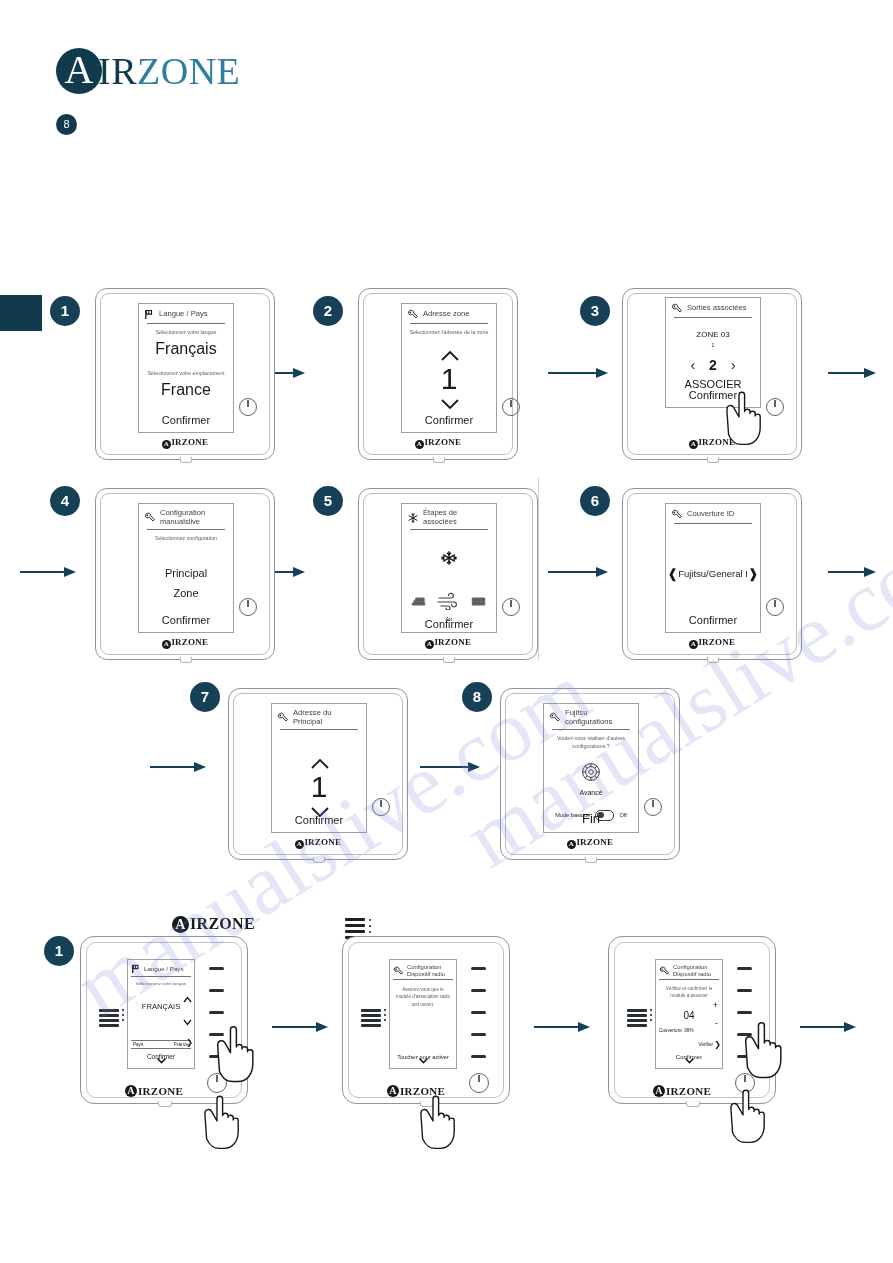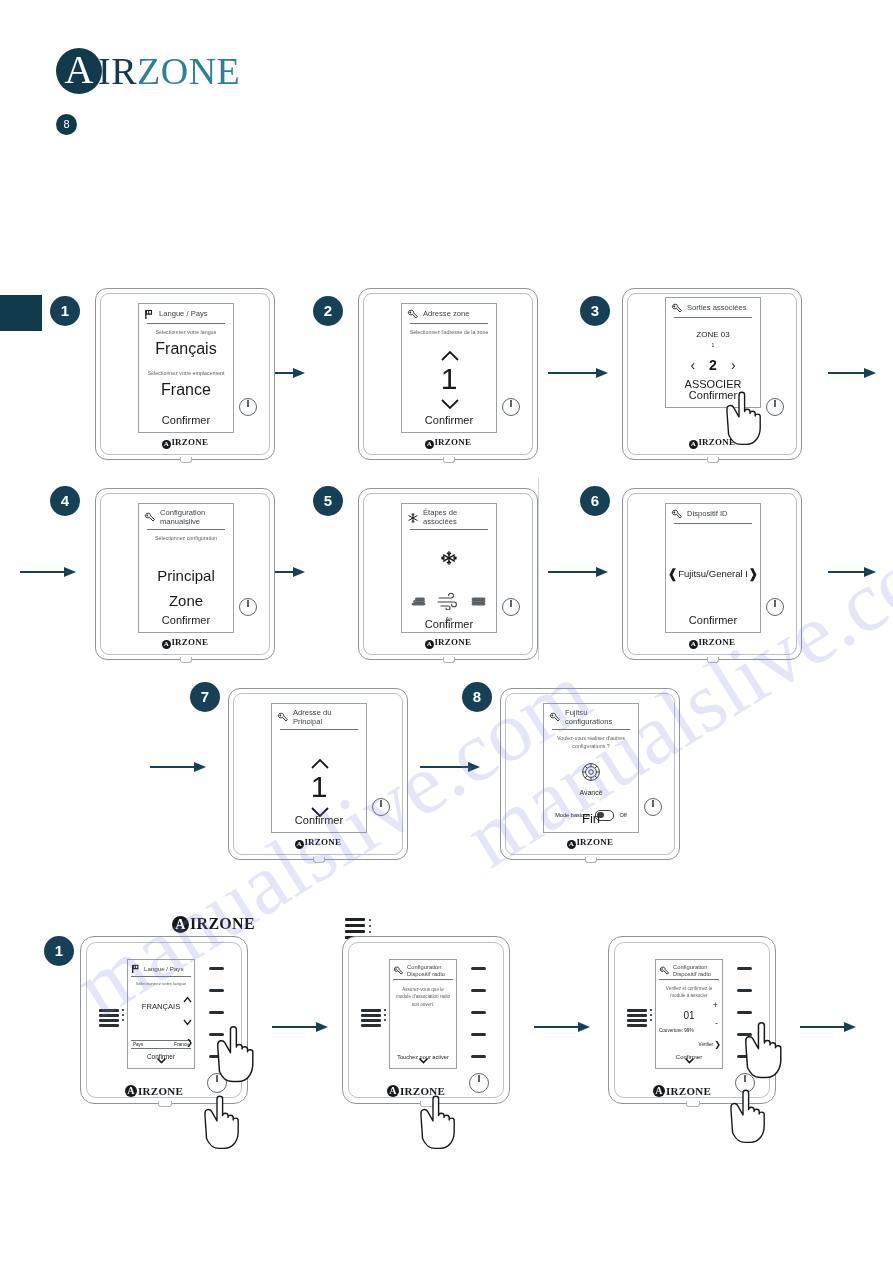--- a/index.html
+++ b/index.html
@@ -130,21 +130,21 @@
   }
   .sc-sub{
     font-size:5.3px;color:#5c6166;text-align:center;
     margin-top:5px;padding:0 6px;line-height:1.35;
   }
   .sc-big{
     font-size:16px;color:#16191c;text-align:center;
     font-weight:400;
   }
   .sc-mid{
-    font-size:15px;color:#16191c;text-align:center;font-weight:400;
+    font-size:11px;color:#16191c;text-align:center;font-weight:400;
   }
   .sc-confirm{
     position:absolute;left:0;right:0;bottom:6px;
     text-align:center;font-size:11px;color:#16191c;
   }
   .sc-foot-logo{
     position:absolute;left:0;right:0;
     text-align:center;
     font-family:"Liberation Serif", serif;
     font-size:9px;color:#16191c;font-weight:bold;letter-spacing:.2px;
@@ -261,21 +261,21 @@
 
   <div class="arrow" style="left:245px;top:366px;">
     <svg width="60" height="14" viewBox="0 0 60 14">
         <line x1="0" y1="7" x2="48" y2="7" stroke="#154055" stroke-width="2"></line>
         <polygon points="48,2 60,7 48,12" fill="#154055"></polygon>
       </svg>
   </div>
 
   <div class="step-bullet" style="left:313px;top:296px;">2</div>
 
-  <div class="thermo" style="left:358px;top:288px;width:180px;height:172px;">
+  <div class="thermo" style="left:358px;top:288px;width:160px;height:172px;">
     <div class="nub"></div>
     <div class="screen" style="left:42px;top:14px;width:96px;height:130px;">
       <div class="sc-title">
         <span class="icon-wrench">
           <svg width="12" height="11" viewBox="0 0 14 12">
               <path d="M4.2 1.2a2.6 2.6 0 1 0 1.9 4.4l4.4 4.4 1.6-1.6-4.4-4.4A2.6 2.6 0 0 0 4.2 1.2z" fill="none" stroke="#16191c" stroke-width="1.1"></path>
               <circle cx="3.9" cy="3.6" r="1" fill="#16191c"></circle>
             </svg>
         </span>
         <span class="ttxt">Adresse zone</span>
@@ -464,21 +464,21 @@
   <div class="thermo" style="left:622px;top:488px;width:180px;height:172px;">
     <div class="nub"></div>
     <div class="screen" style="left:42px;top:14px;width:96px;height:130px;">
       <div class="sc-title">
         <span class="icon-wrench">
           <svg width="12" height="11" viewBox="0 0 14 12">
               <path d="M4.2 1.2a2.6 2.6 0 1 0 1.9 4.4l4.4 4.4 1.6-1.6-4.4-4.4A2.6 2.6 0 0 0 4.2 1.2z" fill="none" stroke="#16191c" stroke-width="1.1"></path>
               <circle cx="3.9" cy="3.6" r="1" fill="#16191c"></circle>
             </svg>
         </span>
-        <span class="ttxt">Dispositif ID</span>
+        <span class="ttxt">Couverture ID</span>
       </div>
       <div class="sc-rule"></div>
       <div style="display:flex;align-items:center;justify-content:center;margin-top:42px;">
         <span style="font-size:13px;color:#16191c;">❰</span>
         <span style="font-size:9.5px;color:#16191c;">Fujitsu/General I</span>
         <span style="font-size:13px;color:#16191c;">❱</span>
       </div>
       <div class="sc-confirm">Confirmer</div>
     </div>
     <div class="powerbtn" style="left:143px;top:109px;"></div>
@@ -759,21 +759,21 @@
           <svg width="11" height="10" viewBox="0 0 14 12">
               <path d="M4.2 1.2a2.6 2.6 0 1 0 1.9 4.4l4.4 4.4 1.6-1.6-4.4-4.4A2.6 2.6 0 0 0 4.2 1.2z" fill="none" stroke="#16191c" stroke-width="1.2"></path>
               <circle cx="3.9" cy="3.6" r="1" fill="#16191c"></circle>
             </svg>
         </span>
         <span class="ttxt" style="font-size:5.8px;">Configuration Dispositif radio</span>
       </div>
       <div class="sc-rule" style="margin:1px 3px 0 3px;"></div>
       <div style="font-size:4.6px;text-align:center;color:#5c6166;margin-top:5px;padding:0 5px;line-height:1.55;">Vérifiez et confirmez le module à associer</div>
       <div style="position:relative;margin-top:10px;">
-        <div style="text-align:center;font-size:10px;color:#16191c;">01</div>
+        <div style="text-align:center;font-size:10px;color:#16191c;">04</div>
         <span style="position:absolute;right:4px;top:-9px;font-size:9px;color:#16191c;line-height:1;">+</span>
         <span style="position:absolute;right:4px;top:9px;font-size:9px;color:#16191c;line-height:1;">-</span>
       </div>
       <div style="font-size:4.6px;color:#16191c;margin-top:7px;padding-left:3px;">Couverture: 99%</div>
       <div style="position:absolute;right:9px;bottom:21px;font-size:4.6px;color:#16191c;">Vérifier</div>
       <span style="position:absolute;right:1px;bottom:19px;font-size:8px;color:#16191c;line-height:1;">❯</span>
       <div style="position:absolute;left:0;right:0;bottom:8px;text-align:center;font-size:6px;color:#16191c;">Confirmer</div>
       <div style="position:absolute;left:0;right:0;bottom:0px;text-align:center;">
         <svg width="11" height="7" viewBox="0 0 11 7">
             <polyline points="1.5,1.4 5.5,5.6 9.5,1.4" fill="none" stroke="#16191c" stroke-width="1.5"></polyline>

